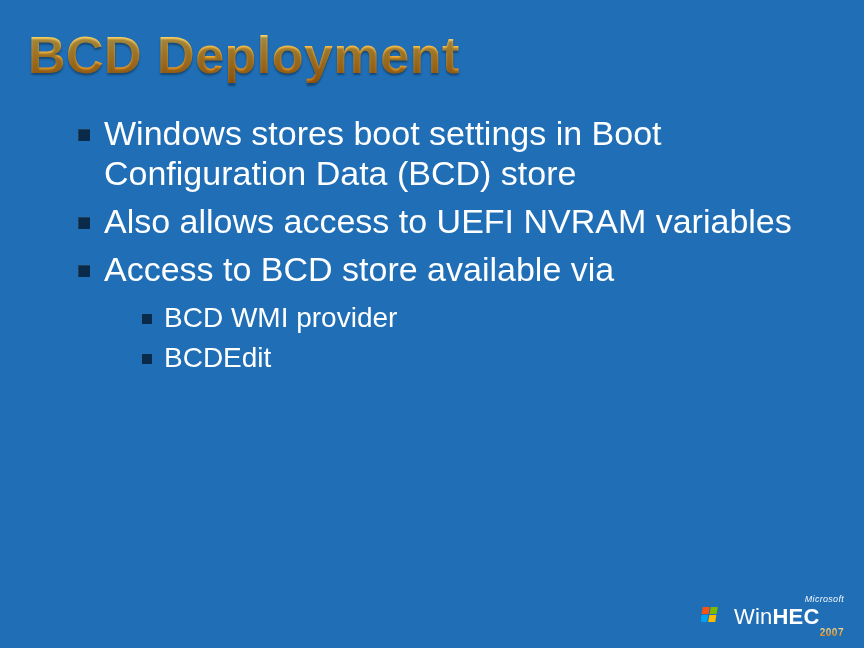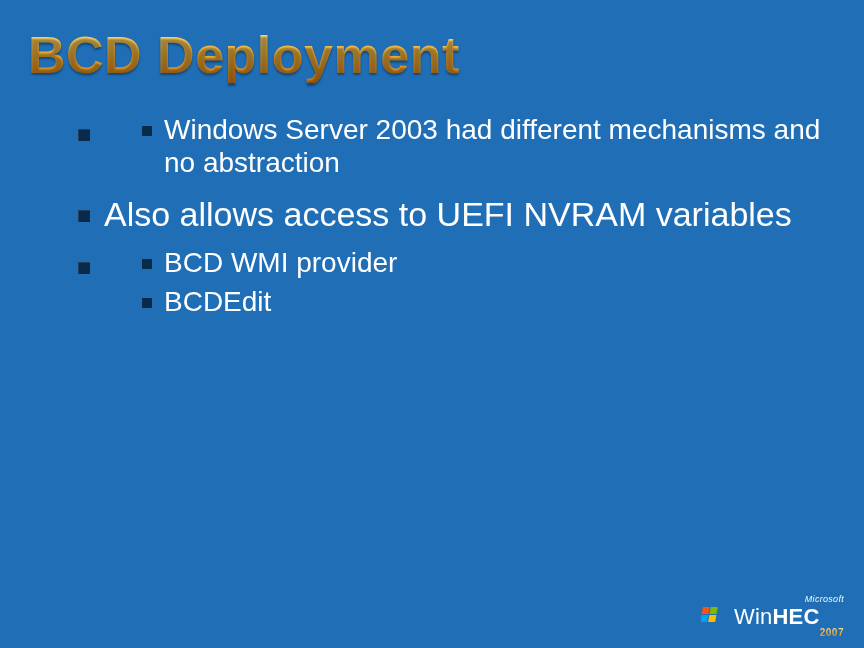--- a/index.html
+++ b/index.html
@@ -128,30 +128,29 @@
 </style>
 </head>
 <body>
 
 <div class="slide">
 
   <h1 class="title">BCD Deployment</h1>
 
   <ul class="lvl1">
     <li>
-      <ul class="lvl2">
-        <li>
-          <span>Windows Server 2003 had different mechanisms and no abstraction</span>
-        </li>
-      </ul>
+      <span>Windows stores boot settings in Boot Configuration Data (BCD) store</span>
+    </li>
+    <li>
     </li>
     <li>
       <span>Also allows access to UEFI NVRAM variables</span>
     </li>
     <li>
+      <span>Access to BCD store available via</span>
       <ul class="lvl2">
         <li>
           <span>BCD WMI provider</span>
         </li>
         <li>
           <span>BCDEdit</span>
         </li>
       </ul>
     </li>
   </ul>

